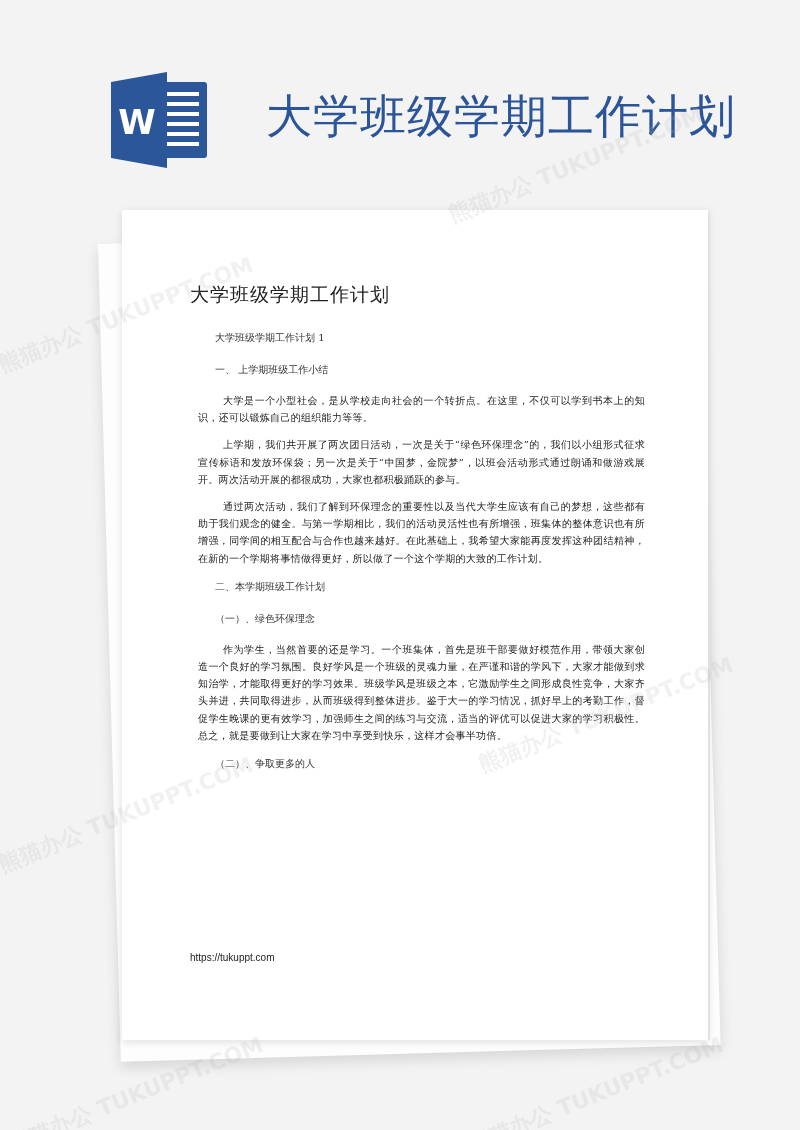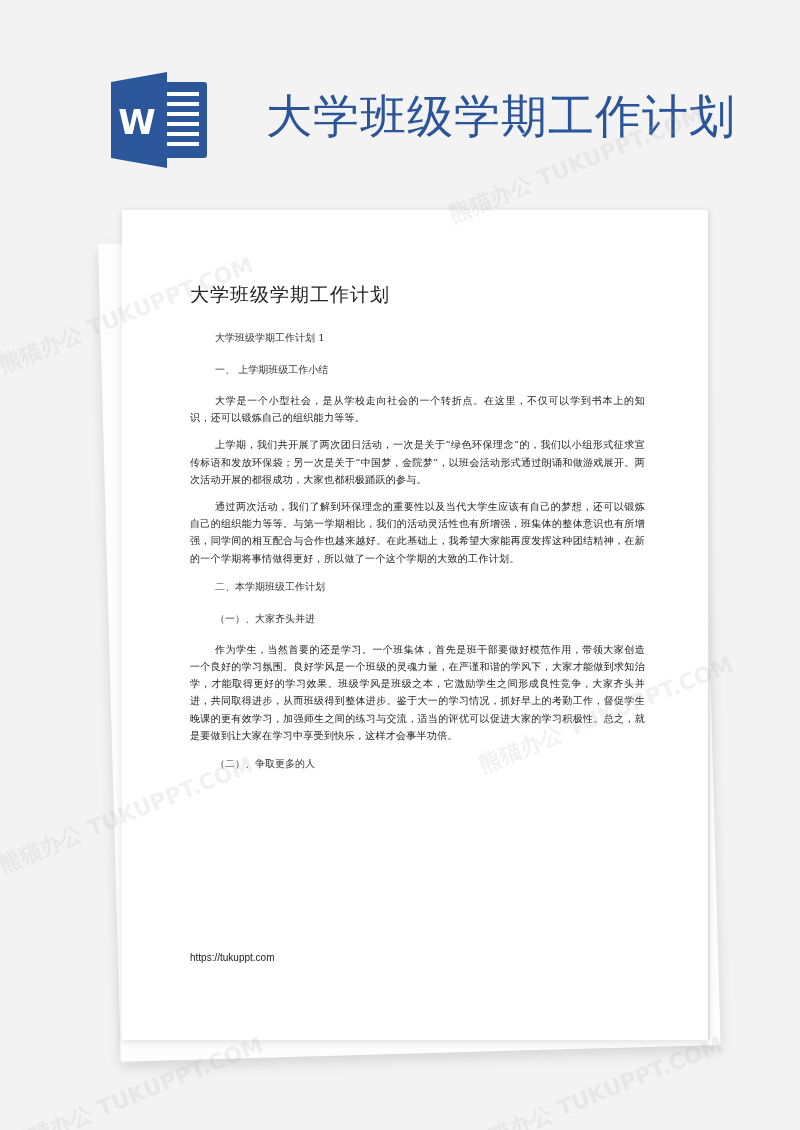--- a/index.html
+++ b/index.html
@@ -25,21 +25,21 @@
     position: absolute; left: 122px; top: 210px; width: 586px; height: 830px;
     background: #ffffff;
     box-shadow: 0 2px 8px rgba(0,0,0,0.12), 2px 0 0 #ececec;
   }
   .doc-title {
     position: absolute; left: 68px; top: 72px;
     font-size: 19px; color: #222; letter-spacing: 1px;
   }
   .body-text { position: absolute; left: 68px; top: 118px; width: 455px; color: #222; font-size: 10px; }
   .subhead { text-indent: 25px; margin: 0 0 12px 0; line-height: 20px; color: #333; }
-  .para { text-indent: 25px; margin: 0 0 10px 0; line-height: 17.2px; text-align: justify; letter-spacing: 0.3px; }
+  .para { text-indent: 25px; margin: 0 0 10px 8px; line-height: 17.2px; text-align: justify; letter-spacing: 0.3px; }
   .footer-url {
     position: absolute; left: 68px; top: 742px;
     font-family: "Liberation Sans", sans-serif; font-size: 10px; color: #222;
   }
   .watermark {
     position: absolute; font-family: "DejaVu Sans", sans-serif; font-size: 22px;
     color: rgba(180,180,180,0.18); transform: rotate(-22deg); white-space: nowrap;
     font-weight: bold; pointer-events: none;
   }
 </style>
@@ -65,23 +65,23 @@
 
 <div class="back-paper"></div>
 
 <div class="page">
   <div class="doc-title">大学班级学期工作计划</div>
   <div class="body-text" id="doc-body">
       <p class="subhead">大学班级学期工作计划 1</p>
       <p class="subhead">一、 上学期班级工作小结</p>
       <p class="para">大学是一个小型社会，是从学校走向社会的一个转折点。在这里，不仅可以学到书本上的知识，还可以锻炼自己的组织能力等等。</p>
       <p class="para">上学期，我们共开展了两次团日活动，一次是关于“绿色环保理念”的，我们以小组形式征求宣传标语和发放环保袋；另一次是关于“中国梦，金院梦”，以班会活动形式通过朗诵和做游戏展开。两次活动开展的都很成功，大家也都积极踊跃的参与。</p>
-      <p class="para">通过两次活动，我们了解到环保理念的重要性以及当代大学生应该有自己的梦想，还可以锻炼自己的组织能力等等。与第一学期相比，我们的活动灵活性也有所增强，班集体的整体意识也有所增强，同学间的相互配合与合作也越来越好。在此基础上，我希望大家能再度发挥这种团结精神，在新的一个学期将事情做得更好，所以做了一个这个学期的大致的工作计划。</p>
+      <p class="para">通过两次活动，我们了解到环保理念的重要性以及当代大学生应该有自己的梦想，这些都有助于我们观念的健全。与第一学期相比，我们的活动灵活性也有所增强，班集体的整体意识也有所增强，同学间的相互配合与合作也越来越好。在此基础上，我希望大家能再度发挥这种团结精神，在新的一个学期将事情做得更好，所以做了一个这个学期的大致的工作计划。</p>
       <p class="subhead">二、本学期班级工作计划</p>
-      <p class="subhead">（一）、大家齐头并进</p>
+      <p class="subhead">（一）、绿色环保理念</p>
       <p class="para">作为学生，当然首要的还是学习。一个班集体，首先是班干部要做好模范作用，带领大家创造一个良好的学习氛围。良好学风是一个班级的灵魂力量，在严谨和谐的学风下，大家才能做到求知治学，才能取得更好的学习效果。班级学风是班级之本，它激励学生之间形成良性竞争，大家齐头并进，共同取得进步，从而班级得到整体进步。鉴于大一的学习情况，抓好早上的考勤工作，督促学生晚课的更有效学习，加强师生之间的练习与交流，适当的评优可以促进大家的学习积极性。总之，就是要做到让大家在学习中享受到快乐，这样才会事半功倍。</p>
       <p class="subhead">（二）、争取更多的人</p>
     </div>
   <div class="footer-url">https://tukuppt.com</div>
 </div>
 
 <div class="watermark" style="left:-10px; top:300px;">熊猫办公 TUKUPPT.COM</div>
 <div class="watermark" style="left:440px; top:150px;">熊猫办公 TUKUPPT.COM</div>
 <div class="watermark" style="left:-10px; top:800px;">熊猫办公 TUKUPPT.COM</div>
 <div class="watermark" style="left:470px; top:700px;">熊猫办公 TUKUPPT.COM</div>

